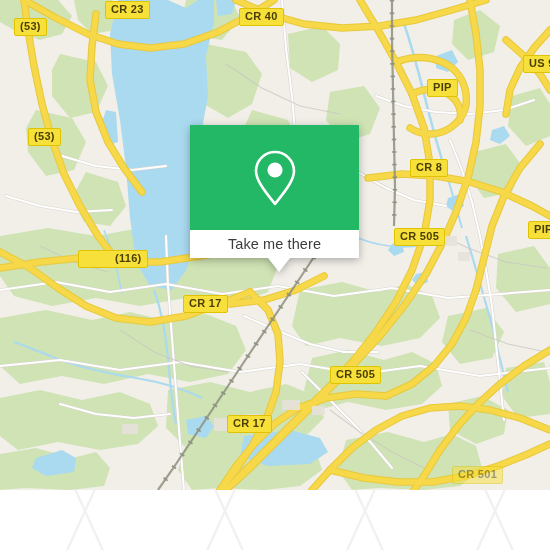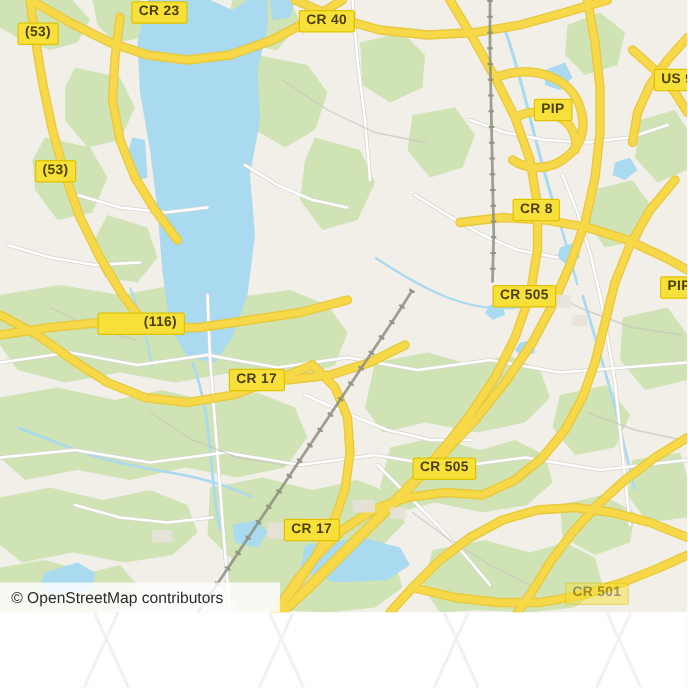--- a/index.html
+++ b/index.html
@@ -332,24 +332,33 @@
     <div class="shield" style="left:28px;  top:128px;">(53)</div>
     <div class="shield" style="left:395px; top:159px;margin-left:15px;">CR 8</div>
     <div class="shield" style="left:528px; top:221px;">PIP</div>
     <div class="shield" style="left:394px; top:228px;">CR 505</div>
     <div class="shield" style="left:78px;  top:250px;padding-left:36px;">(116)</div>
     <div class="shield" style="left:183px; top:295px;">CR 17</div>
     <div class="shield" style="left:330px; top:366px;">CR 505</div>
     <div class="shield" style="left:227px; top:415px;">CR 17</div>
     <div class="shield" style="left:424px; top:466px; opacity:0.5;margin-left:28px;">CR 501</div>
 
-    <div class="attrib-bar">
-      <span class="attrib-text">© OpenStreetMap contributors</span>
+
+    <div class="popup">
+      <div class="popup-head">
+        <svg width="48" height="58" viewBox="0 0 48 58">
+          <path d="M24,3 C13.5,3 5,11.5 5,22 C5,33 18,47 24,55 C30,47 43,33 43,22 C43,11.5 34.5,3 24,3 Z" fill="none" stroke="#ffffff" stroke-width="2.6" stroke-linejoin="round"></path>
+          <circle cx="24" cy="21" r="7.6" fill="#ffffff"></circle>
+        </svg>
+      </div>
+      <div class="popup-foot">
+        <span class="popup-foot-label">Take me there</span>
+      </div>
+      <div class="popup-tail"></div>
     </div>
-
   </div>
 
   <div class="footer">
     <svg class="footer-watermark" width="550" height="110" viewBox="0 0 550 110">
       <g stroke="#f1f1f2" stroke-width="2.4" fill="none">
         <path d="M60,-10 L110,100 M110,-10 L60,100"></path>
         <path d="M200,-10 L250,100 M250,-10 L200,100"></path>
         <path d="M340,-10 L390,100 M390,-10 L340,100"></path>
         <path d="M470,-10 L520,100 M520,-10 L470,100"></path>
         <path d="M0,20 L550,20" stroke="#f7f7f8"></path>

